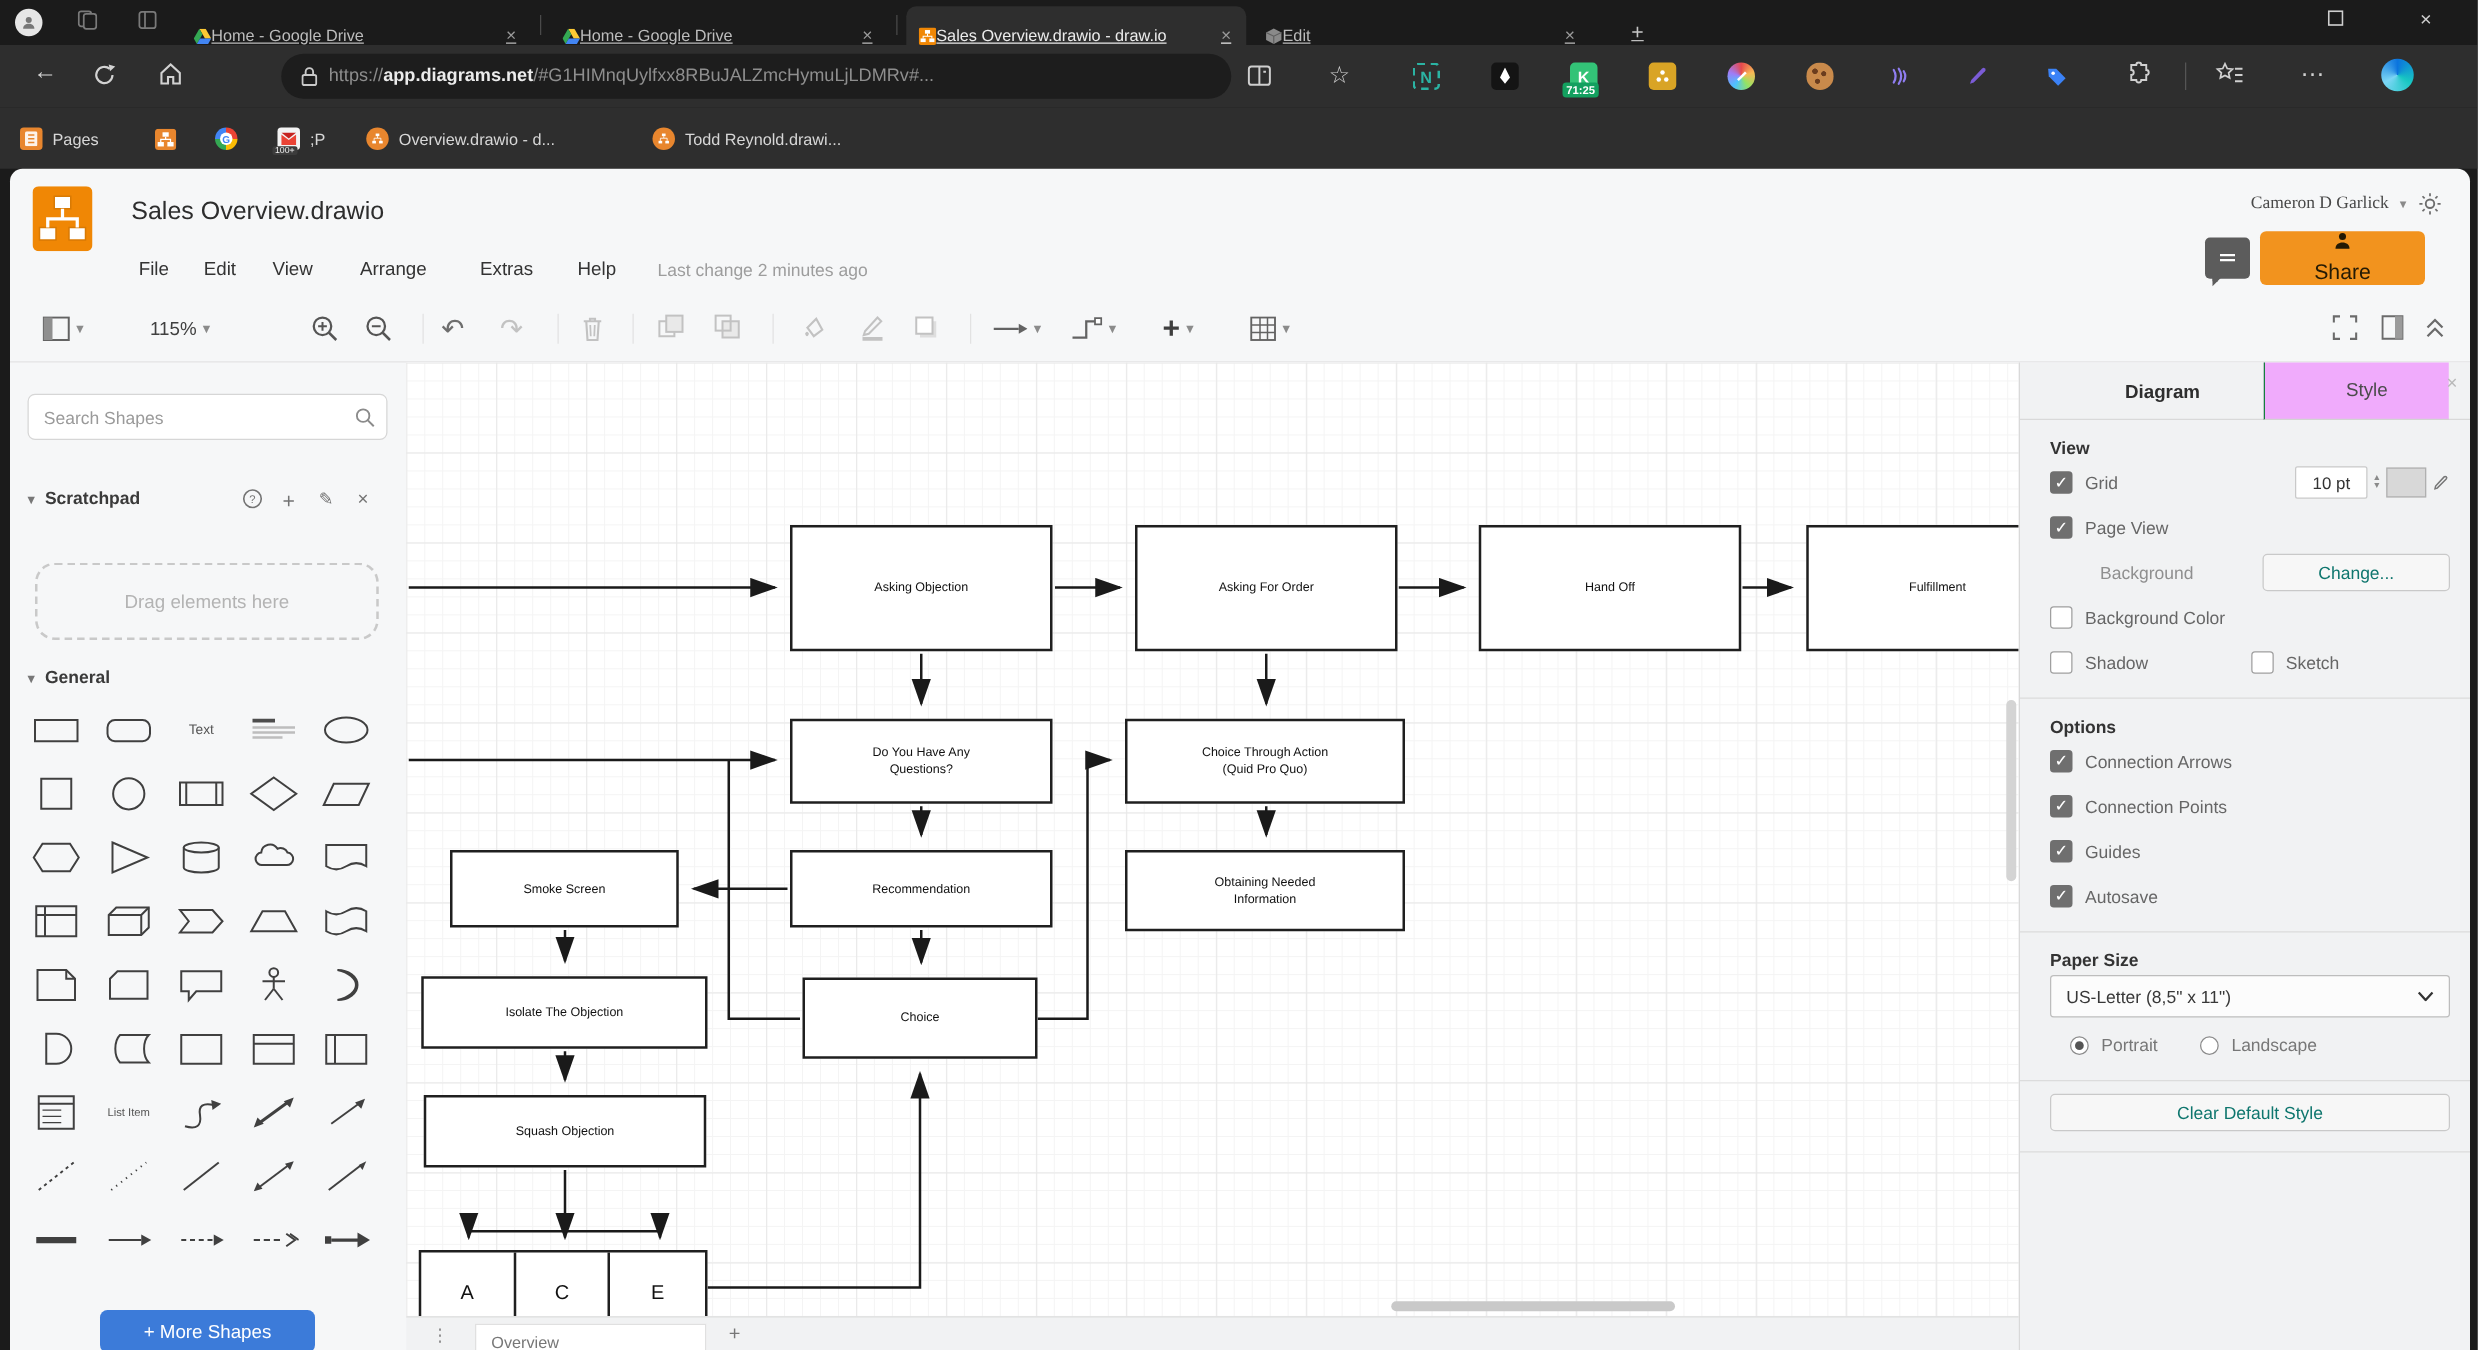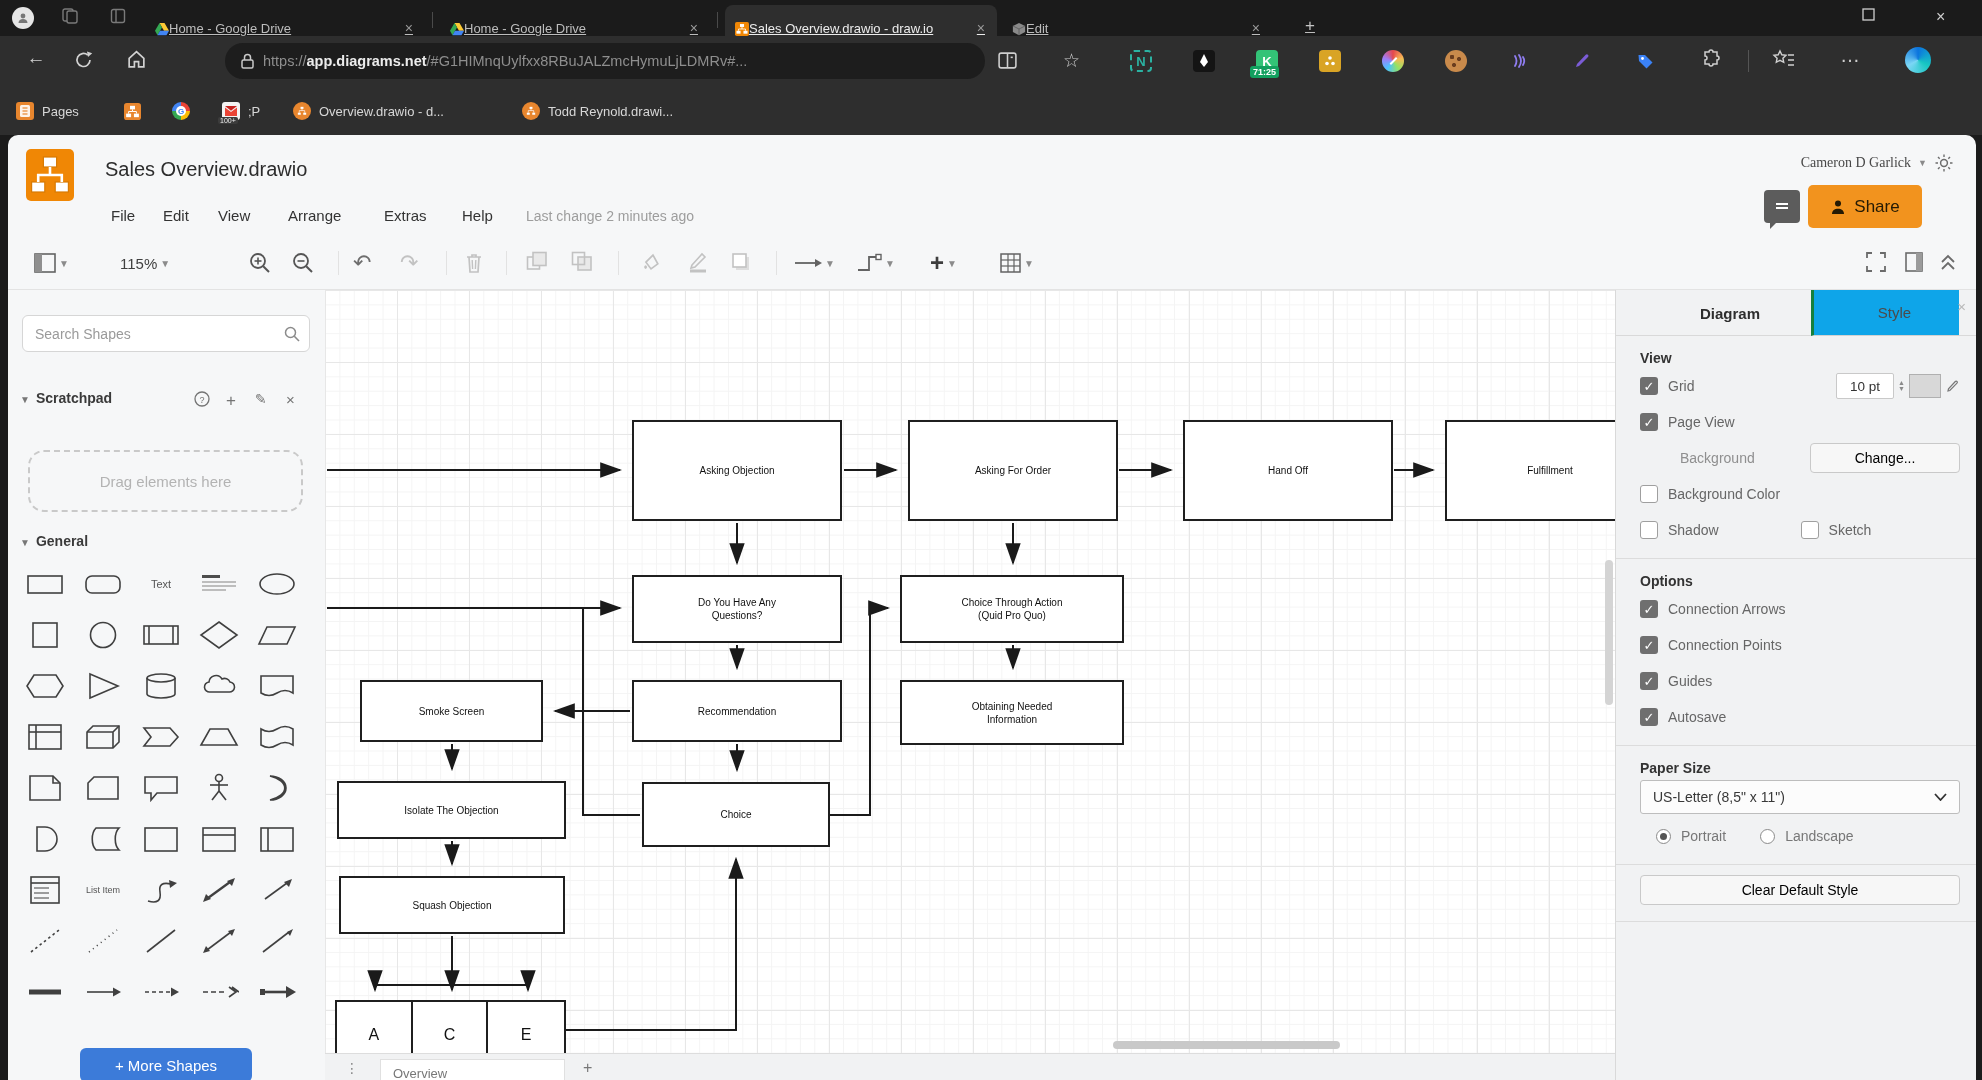--- a/index.html
+++ b/index.html
@@ -43,22 +43,22 @@
     border-radius:10px 10px 0 0; overflow:hidden; color:#333; }
   #app-title { position:absolute; left:97px; top:23px; font-size:20px; color:#2d2d2d; font-weight:500; }
   .menu-item { position:absolute; top:72px; font-size:15px; color:#333; }
   #save-status { position:absolute; left:518px; top:73px; font-size:14px; color:#9d9d9d; }
   #user-row { position:absolute; right:22px; top:18px; display:flex; align-items:center; gap:7px;
     font-size:14px; color:#484848;font-family:Liberation Serif, serif; }
   #comment-btn { position:absolute; left:1756px; top:55px; width:36px; height:33px; background:#5c5c5c;
     border-radius:4px; display:flex; align-items:center; justify-content:center; }
   #comment-btn:after { content:""; position:absolute; left:6px; bottom:-6px; border:4px solid transparent;
     border-top-color:#5c5c5c; border-left-color:#5c5c5c; }
-  #share-btn { position:absolute; left:1800px; top:50px; width:114px; height:43px; border-radius:5px;
-    display:flex; align-items:center; justify-content:center; gap:8px; font-size:17px; color:#241a04; }
+  #share-btn { position:absolute; left:1800px; top:50px; width:132px; height:43px; border-radius:5px;
+    display:flex; align-items:center; justify-content:center; gap:8px; font-size:17px; color:#241a04;flex-direction:column; }
 
   
   #toolbar { position:absolute; left:0; top:100px; width:100%; height:55px; border-bottom:1px solid #e3e3e3; }
   .tb { position:absolute; top:13px; height:30px; display:flex; align-items:center; gap:3px; color:#636363; }
   .tb.dis { color:#c2c2c2; }
   .tb .dd { font-size:10px; color:#8b8b8b; }
   .tb-sep { position:absolute; top:16px; width:1px; height:24px; background:#e2e2e2; }
   #zoom-level { font-size:15px; color:#404040; }
 
   
@@ -116,30 +116,30 @@
   #pagebar .dots { position:absolute; left:20px; top:6px; color:#8a8a8a; font-size:14px; }
   #pagebar .plus { position:absolute; left:258px; top:5px; color:#777; font-size:16px; }
 
   
   #panel { position:absolute; left:1607px; top:155px; width:361px; height:790px; background:#f1f2f3;
     border-left:1px solid #d9d9d9; font-size:14px; color:#383838; }
   #panel-tabs { position:relative; height:46px; border-bottom:1px solid #d9d9d9; }
   .ptab { position:absolute; top:0; height:46px; width:148px; display:flex; align-items:center;
     justify-content:center; font-size:15px; }
   .ptab.active { font-weight:bold; color:#2e2e2e; }
-  .ptab.inactive { background:#0ea5e9; border-left:3px solid #15803d; border-bottom:1px solid #d2d2d2; color:#4b4b4b;padding-left:16px; }
+  .ptab.inactive { background:#f0abfc; border-left:1px solid #15803d; border-bottom:1px solid #d2d2d2; color:#4b4b4b;padding-left:16px; }
   #panel-close { position:absolute; right:10px; top:8px; color:#b9b9b9; font-size:15px; }
   .prow { position:relative; margin:0 16px 0 24px; height:36px; display:flex; align-items:center; gap:10px; }
   .phead { margin:14px 16px 2px 24px; font-weight:bold; color:#333; }
   .cb { width:18px; height:18px; border-radius:3px; display:flex; align-items:center; justify-content:center;
     font-size:13px; }
   .cb.on { background:#6f6f6f; color:#fff; }
   .cb.off { background:#fff; border:1px solid #9f9f9f; }
   .pdivider { height:1px; background:#dcdcdc; margin:10px 0; }
-  .pbtn { background:#f7f7f7; border:1px solid #c9c9c9; border-radius:4px; color:#000000;
+  .pbtn { background:#f7f7f7; border:1px solid #c9c9c9; border-radius:4px; color:#0f766e;
     display:flex; align-items:center; justify-content:center; }
   #grid-size-box { margin-left:auto; display:flex; align-items:center; gap:4px; }
   #grid-size-input { width:58px; height:26px; border:1px solid #c9c9c9; background:#fff; border-radius:2px;
     text-align:center; font-size:13.5px; color:#333; font-family:inherit; }
   .spinner { display:flex; flex-direction:column; font-size:7px; color:#8a8a8a; line-height:.9; }
   #grid-swatch { width:32px; height:24px; background:#d8d8d8; border:1px solid #b0b0b0; }
   #paper-select { margin:4px 16px 0 24px; height:34px; background:#fcfcfc; border:1px solid #bdbdbd;
     border-radius:3px; display:flex; align-items:center; padding:0 12px; justify-content:space-between; }
   .radio { width:15px; height:15px; border-radius:50%; border:1px solid #8b8b8b; background:#fff;
     display:inline-flex; align-items:center; justify-content:center; }

